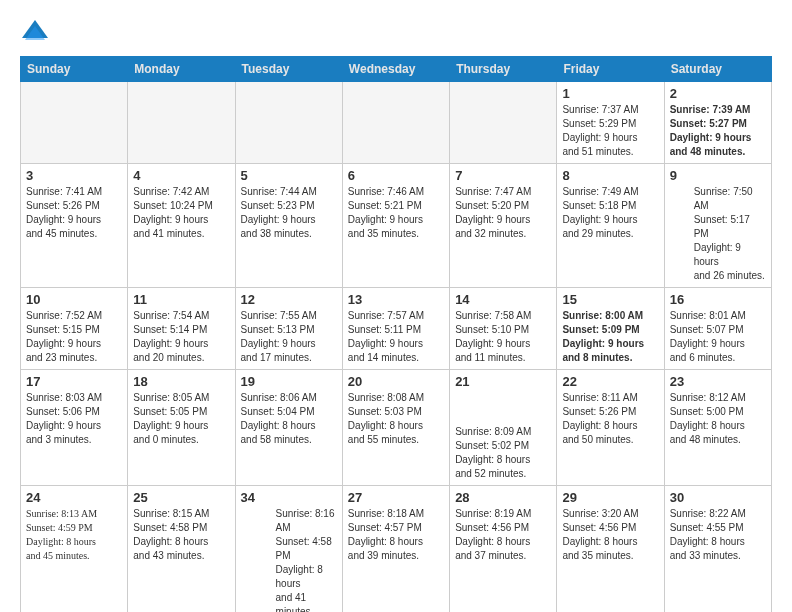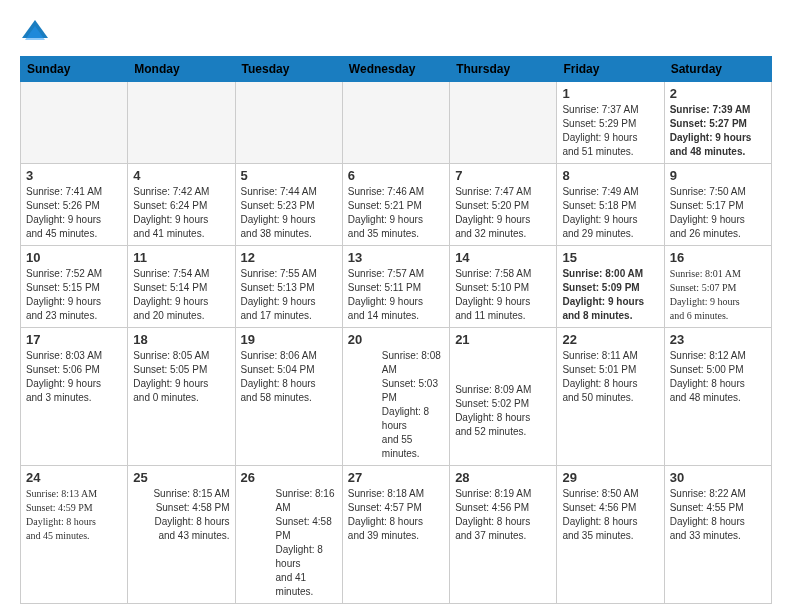--- a/index.html
+++ b/index.html
@@ -50,21 +50,21 @@
       font-size: 14px;
       color: #555;
     }
     table {
       width: 100%;
       border-collapse: collapse;
       table-layout: fixed;
     }
     th {
       background-color: #1a7dc0;
-      color: #000000;
+      color: #e5e5e5;
       text-align: left;
       padding: 5px 6px;
       font-size: 12px;
       font-weight: bold;
       border: 1px solid #1a7dc0;
     }
     td {
       border: 1px solid #ccc;
       vertical-align: top;
       padding: 4px 5px;
@@ -148,21 +148,21 @@
           <td>
             <span class="day-num">3</span>
             <div class="day-info" style="white-space: pre-line;">Sunrise: 7:41 AM
 Sunset: 5:26 PM
 Daylight: 9 hours
 and 45 minutes.</div>
           </td>
           <td>
             <span class="day-num">4</span>
             <div class="day-info" style="white-space: pre-line;">Sunrise: 7:42 AM
-Sunset: 6:24 PM
+Sunset: 10:24 PM
 Daylight: 9 hours
 and 41 minutes.</div>
           </td>
           <td>
             <span class="day-num">5</span>
             <div class="day-info" style="white-space: pre-line;">Sunrise: 7:44 AM
 Sunset: 5:23 PM
 Daylight: 9 hours
 and 38 minutes.</div>
           </td>
@@ -182,21 +182,21 @@
           </td>
           <td>
             <span class="day-num">8</span>
             <div class="day-info" style="white-space: pre-line;">Sunrise: 7:49 AM
 Sunset: 5:18 PM
 Daylight: 9 hours
 and 29 minutes.</div>
           </td>
           <td>
             <span class="day-num">9</span>
-            <div class="day-info" style="white-space: pre-line;">Sunrise: 7:50 AM
+            <div class="day-info" style="white-space: pre-line; margin-left: 24px;">Sunrise: 7:50 AM
 Sunset: 5:17 PM
 Daylight: 9 hours
 and 26 minutes.</div>
           </td>
         </tr>
         <tr>
           <td>
             <span class="day-num">10</span>
             <div class="day-info" style="white-space: pre-line;">Sunrise: 7:52 AM
 Sunset: 5:15 PM
@@ -233,21 +233,21 @@
           </td>
           <td>
             <span class="day-num">15</span>
             <div class="day-info" style="white-space: pre-line; font-weight: bold;">Sunrise: 8:00 AM
 Sunset: 5:09 PM
 Daylight: 9 hours
 and 8 minutes.</div>
           </td>
           <td>
             <span class="day-num">16</span>
-            <div class="day-info" style="white-space: pre-line; font-family: Liberation Serif, serif;">Sunrise: 8:01 AM
+            <div class="day-info" style="white-space: pre-line;">Sunrise: 8:01 AM
 Sunset: 5:07 PM
 Daylight: 9 hours
 and 6 minutes.</div>
           </td>
         </tr>
         <tr>
           <td>
             <span class="day-num">17</span>
             <div class="day-info" style="white-space: pre-line;">Sunrise: 8:03 AM
 Sunset: 5:06 PM
@@ -263,36 +263,36 @@
           </td>
           <td>
             <span class="day-num">19</span>
             <div class="day-info" style="white-space: pre-line;">Sunrise: 8:06 AM
 Sunset: 5:04 PM
 Daylight: 8 hours
 and 58 minutes.</div>
           </td>
           <td>
             <span class="day-num">20</span>
-            <div class="day-info" style="white-space: pre-line; margin-left: 34px;">Sunrise: 8:08 AM
+            <div class="day-info" style="white-space: pre-line;">Sunrise: 8:08 AM
 Sunset: 5:03 PM
 Daylight: 8 hours
 and 55 minutes.</div>
           </td>
           <td>
             <span class="day-num">21</span>
             <div class="day-info" style="white-space: pre-line; margin-top: 36px;">Sunrise: 8:09 AM
 Sunset: 5:02 PM
 Daylight: 8 hours
 and 52 minutes.</div>
           </td>
           <td>
             <span class="day-num">22</span>
             <div class="day-info" style="white-space: pre-line;">Sunrise: 8:11 AM
-Sunset: 5:01 PM
+Sunset: 5:26 PM
 Daylight: 8 hours
 and 50 minutes.</div>
           </td>
           <td>
             <span class="day-num">23</span>
             <div class="day-info" style="white-space: pre-line;">Sunrise: 8:12 AM
 Sunset: 5:00 PM
 Daylight: 8 hours
 and 48 minutes.</div>
           </td>
@@ -300,27 +300,27 @@
         <tr>
           <td>
             <span class="day-num">24</span>
             <div class="day-info" style="white-space: pre-line; font-family: Liberation Serif, serif;">Sunrise: 8:13 AM
 Sunset: 4:59 PM
 Daylight: 8 hours
 and 45 minutes.</div>
           </td>
           <td>
             <span class="day-num">25</span>
-            <div class="day-info" style="white-space: pre-line; text-align: right;">Sunrise: 8:15 AM
+            <div class="day-info" style="white-space: pre-line;">Sunrise: 8:15 AM
 Sunset: 4:58 PM
 Daylight: 8 hours
 and 43 minutes.</div>
           </td>
           <td>
-            <span class="day-num">26</span>
+            <span class="day-num">34</span>
             <div class="day-info" style="white-space: pre-line; margin-left: 35px;">Sunrise: 8:16 AM
 Sunset: 4:58 PM
 Daylight: 8 hours
 and 41 minutes.</div>
           </td>
           <td>
             <span class="day-num">27</span>
             <div class="day-info" style="white-space: pre-line;">Sunrise: 8:18 AM
 Sunset: 4:57 PM
 Daylight: 8 hours
@@ -328,21 +328,21 @@
           </td>
           <td>
             <span class="day-num">28</span>
             <div class="day-info" style="white-space: pre-line;">Sunrise: 8:19 AM
 Sunset: 4:56 PM
 Daylight: 8 hours
 and 37 minutes.</div>
           </td>
           <td>
             <span class="day-num">29</span>
-            <div class="day-info" style="white-space: pre-line;">Sunrise: 8:50 AM
+            <div class="day-info" style="white-space: pre-line;">Sunrise: 3:20 AM
 Sunset: 4:56 PM
 Daylight: 8 hours
 and 35 minutes.</div>
           </td>
           <td>
             <span class="day-num">30</span>
             <div class="day-info" style="white-space: pre-line;">Sunrise: 8:22 AM
 Sunset: 4:55 PM
 Daylight: 8 hours
 and 33 minutes.</div>

